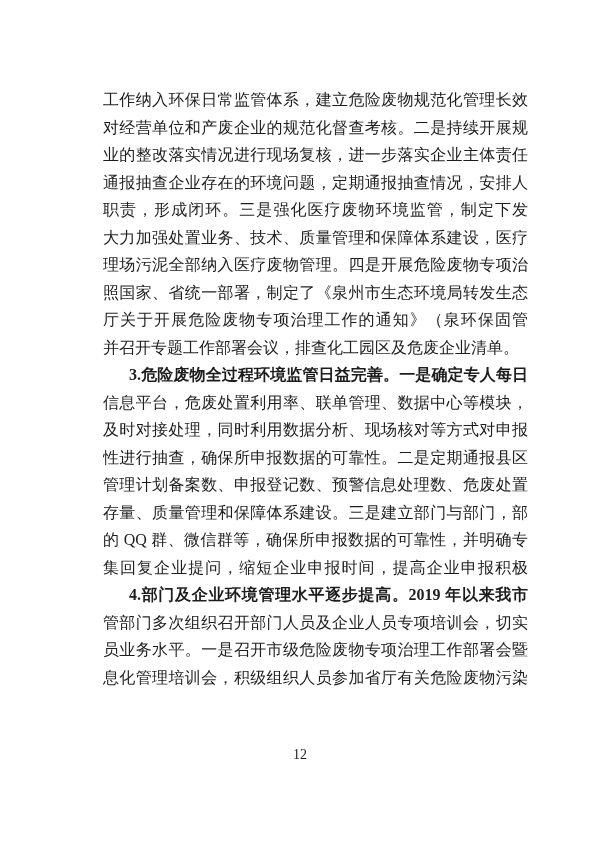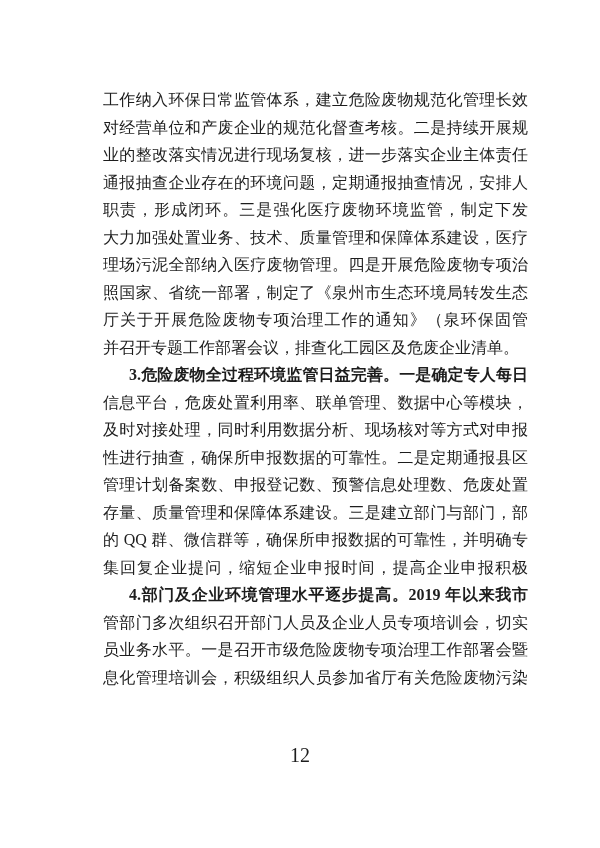--- a/index.html
+++ b/index.html
@@ -41,21 +41,21 @@
     font-weight: bold;
   }
   .page-number {
     position: absolute;
     top: 744px;
     left: 0;
     width: 600px;
     height: 22px;
     line-height: 22px;
     text-align: center;
-    font-size: 20px;
+    font-size: 14px;
     color: #1d1d1d;
   }
 </style>
 </head>
 <body>
 
 <div class="page">
   <div class="text-block">
     <div class="line">工作纳入环保日常监管体系，建立危险废物规范化管理长效机制，强化</div>
     <div class="line">对经营单位和产废企业的规范化督查考核。二是持续开展规范化考核并</div>

